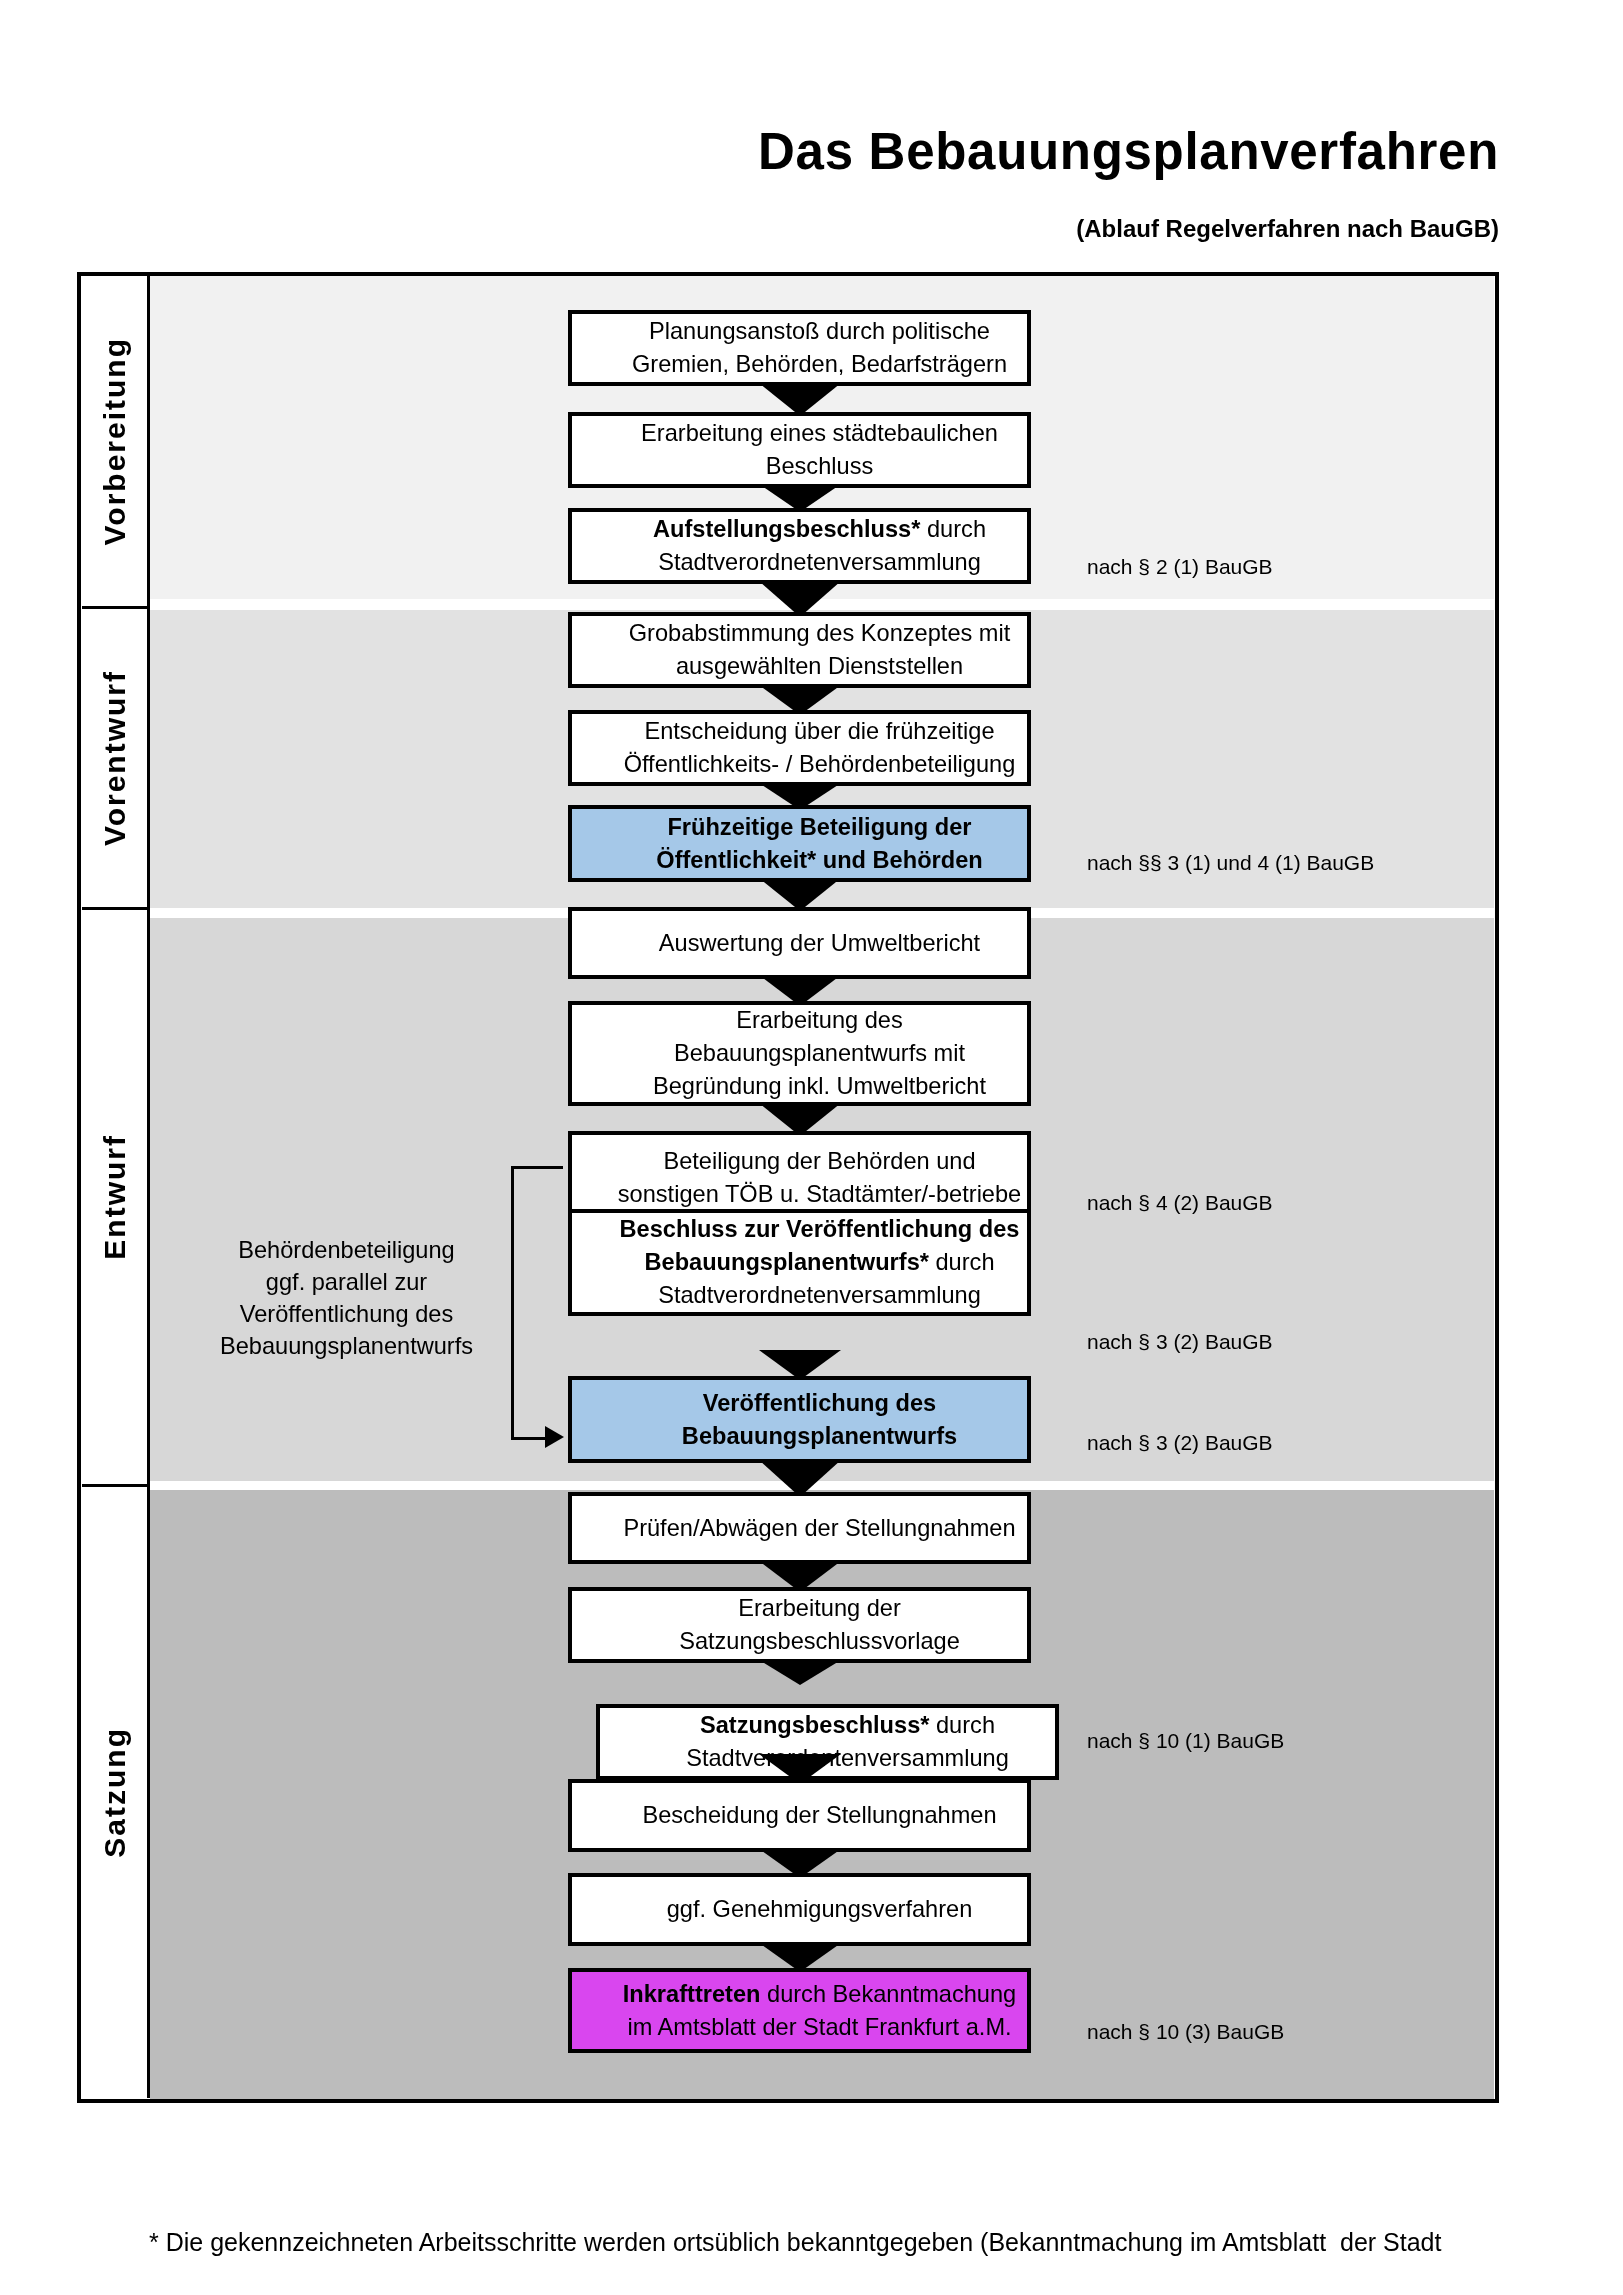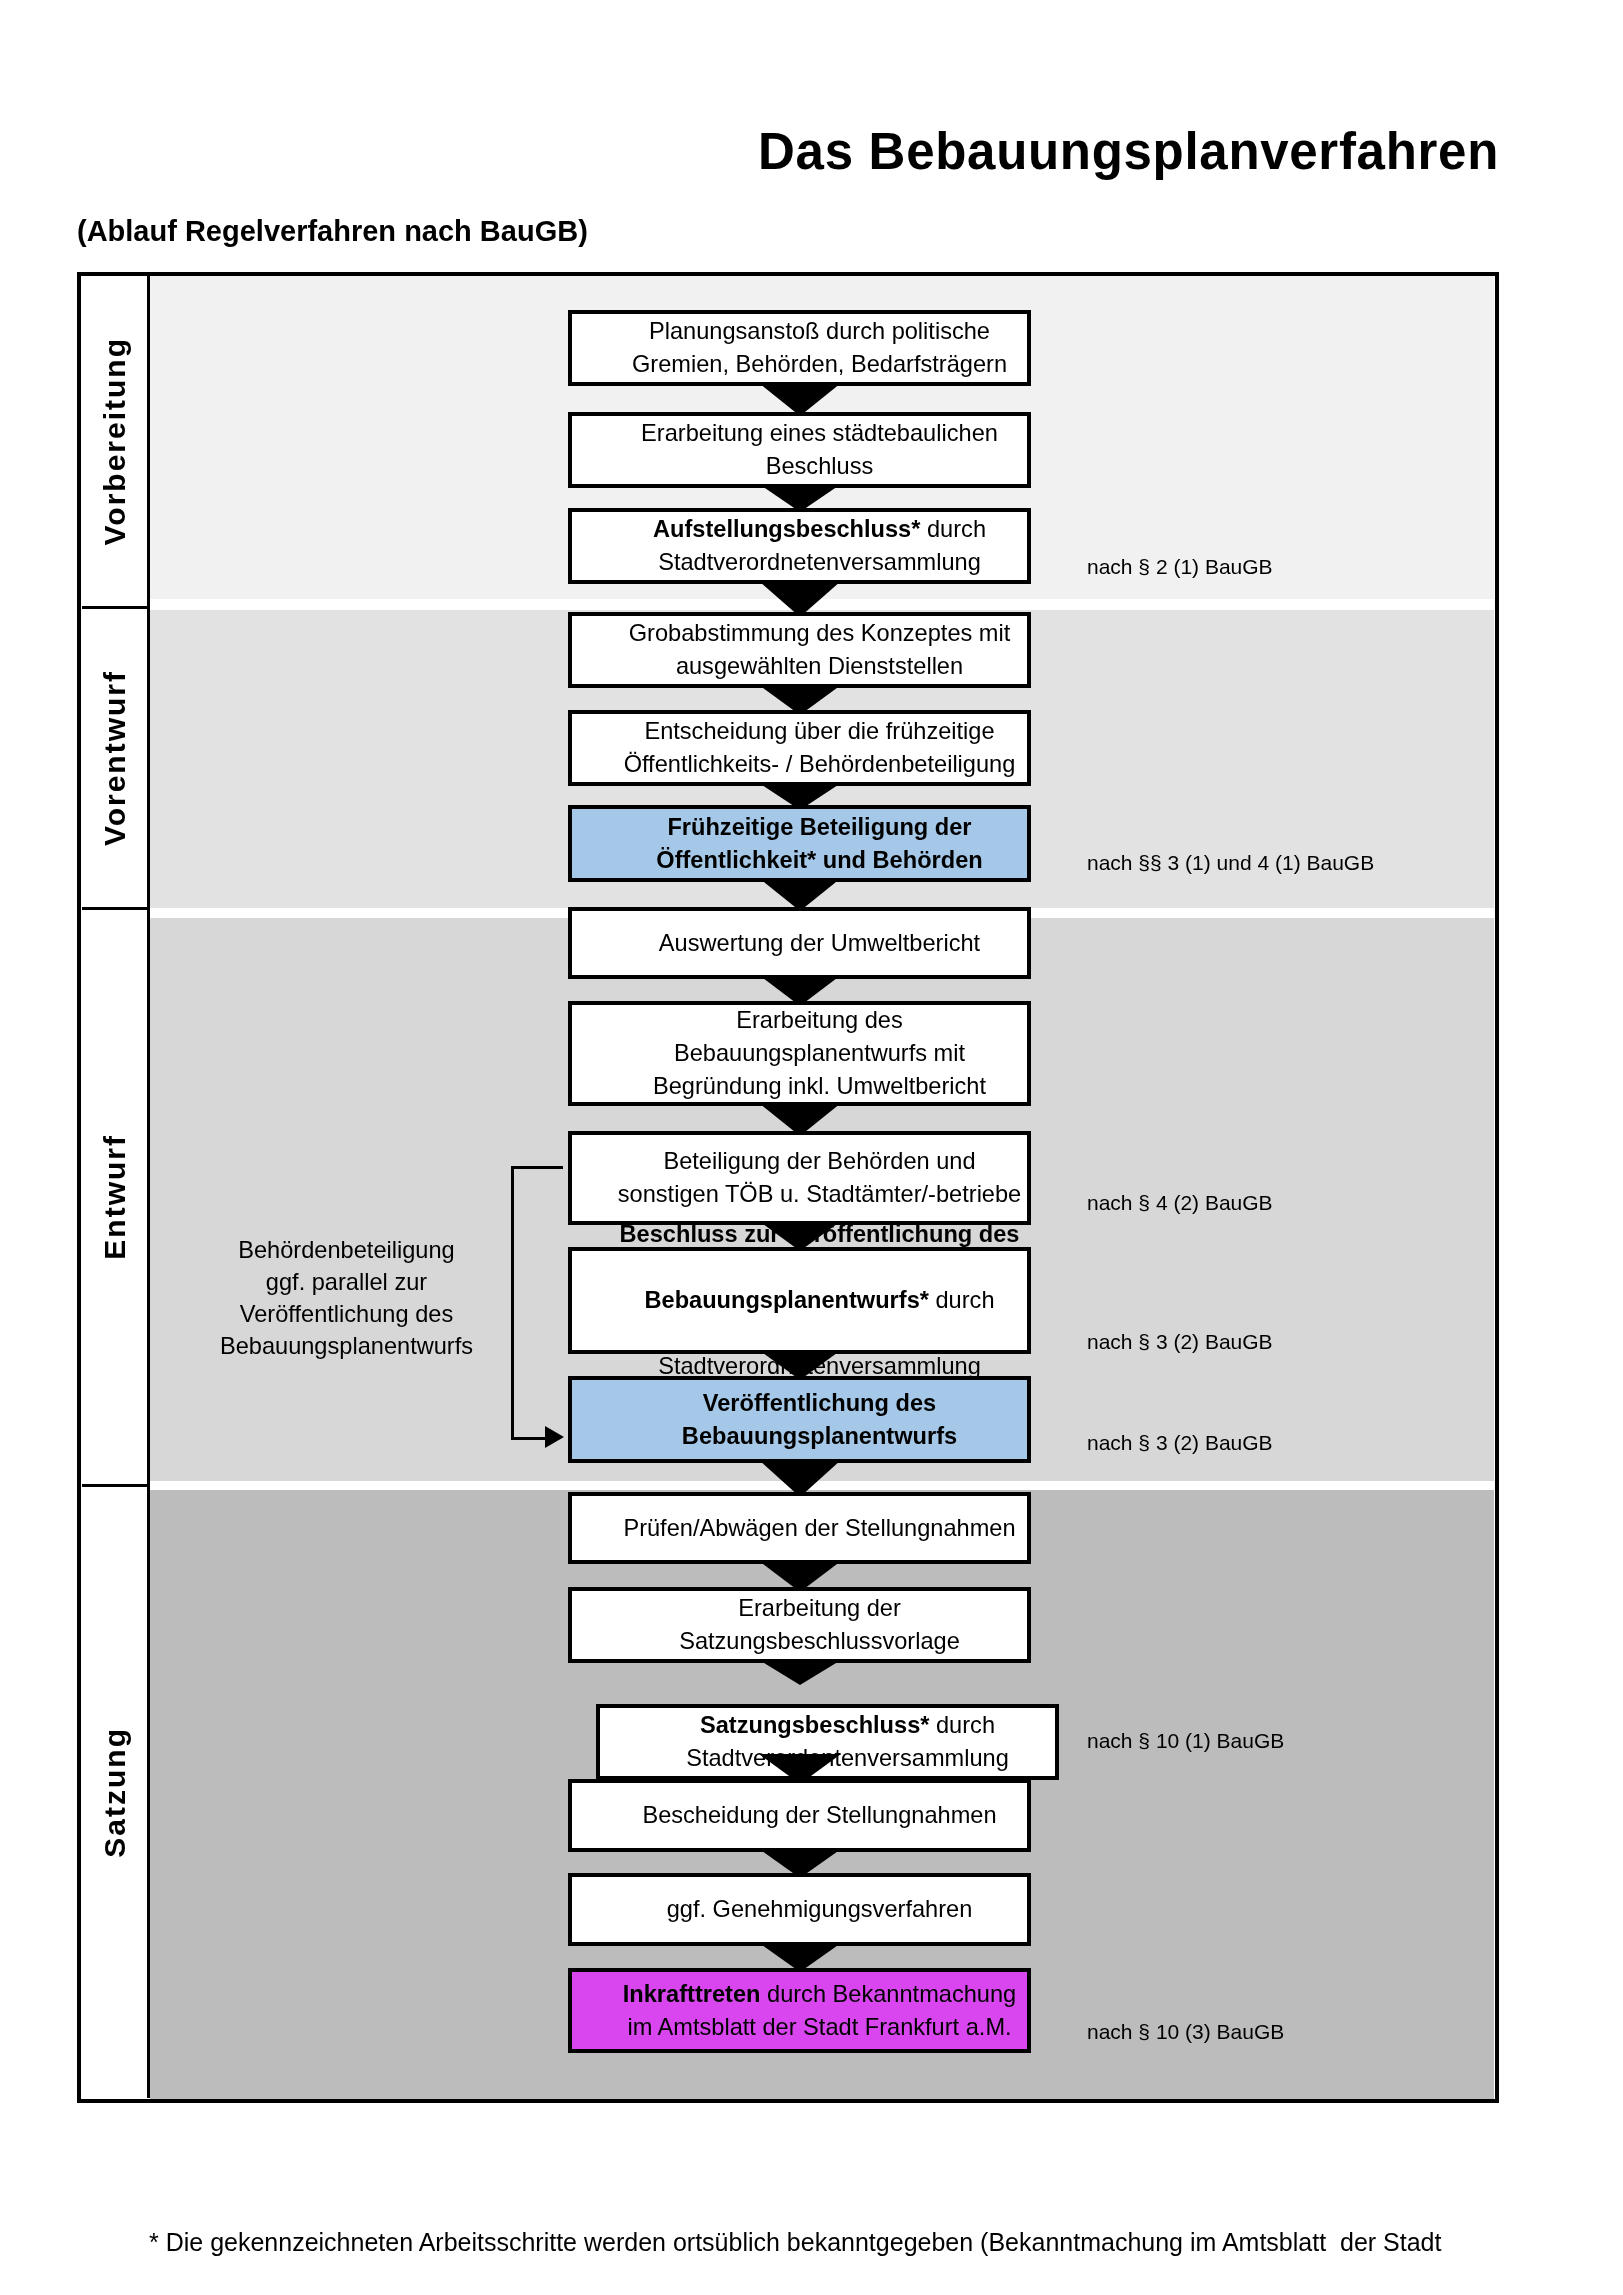--- a/index.html
+++ b/index.html
@@ -6,22 +6,22 @@
   body {
     width:1623px; height:2295px; position:relative;
     font-family:"Liberation Sans", sans-serif; color:#000;
   }
   .abs { position:absolute; }
   #page-title {
     left:77px; top:122px; width:1422px; text-align:right;
     font-size:51px; font-weight:bold; letter-spacing:0.7px;
   }
   #page-subtitle {
-    left:77px; top:215px; width:1422px; text-align:left;
-    font-size:29px; font-weight:bold;
+    left:77px; top:215px; width:1422px; text-align:right;
+    font-size:24px; font-weight:bold;
   }
   #outer-frame {
     left:77px; top:272px; width:1422px; height:1831px;
     border:4.6px solid #000; box-sizing:border-box; background:#fff;
   }
   #label-col-border { left:147px; top:276px; width:3.3px; height:1822px; background:#000; }
   .phase-cell {
     left:82px; width:65px; background:#fff; box-sizing:border-box;
     display:flex; align-items:center; justify-content:center;
   }
@@ -124,21 +124,21 @@
       <div><span>Erarbeitung des</span></div>
       <div><span>Bebauungsplanentwurfs mit</span></div>
       <div><span>Begründung inkl. Umweltbericht</span></div>
     </div>
     <div class="abs arrow" style="left: 759px; top: 1103px; border-top: 33px solid rgb(0, 0, 0);"></div>
     <div class="abs step" style="top: 1131px; height: 94px;">
       <div><span>Beteiligung der Behörden und</span></div>
       <div><span>sonstigen TÖB u. Stadtämter/-betriebe</span></div>
     </div>
     <div class="abs arrow" style="left: 759px; top: 1221px; border-top: 30px solid rgb(0, 0, 0);"></div>
-    <div class="abs step" style="top: 1247px; height: 107px; gap: 33px;">
+    <div class="abs step" style="top: 1209px; height: 107px;">
       <div><span class="b">Beschluss zur Veröffentlichung des</span></div>
       <div><span class="b">Bebauungsplanentwurfs*</span><span> durch</span></div>
       <div><span>Stadtverordnetenversammlung</span></div>
     </div>
     <div class="abs arrow" style="left: 759px; top: 1350px; border-top: 30px solid rgb(0, 0, 0);"></div>
     <div class="abs step" style="top: 1376px; height: 87px; background: rgb(165, 200, 232);">
       <div><span class="b">Veröffentlichung des</span></div>
       <div><span class="b">Bebauungsplanentwurfs</span></div>
     </div>
     <div class="abs arrow" style="left: 759px; top: 1460px; border-top: 37px solid rgb(0, 0, 0);"></div>

